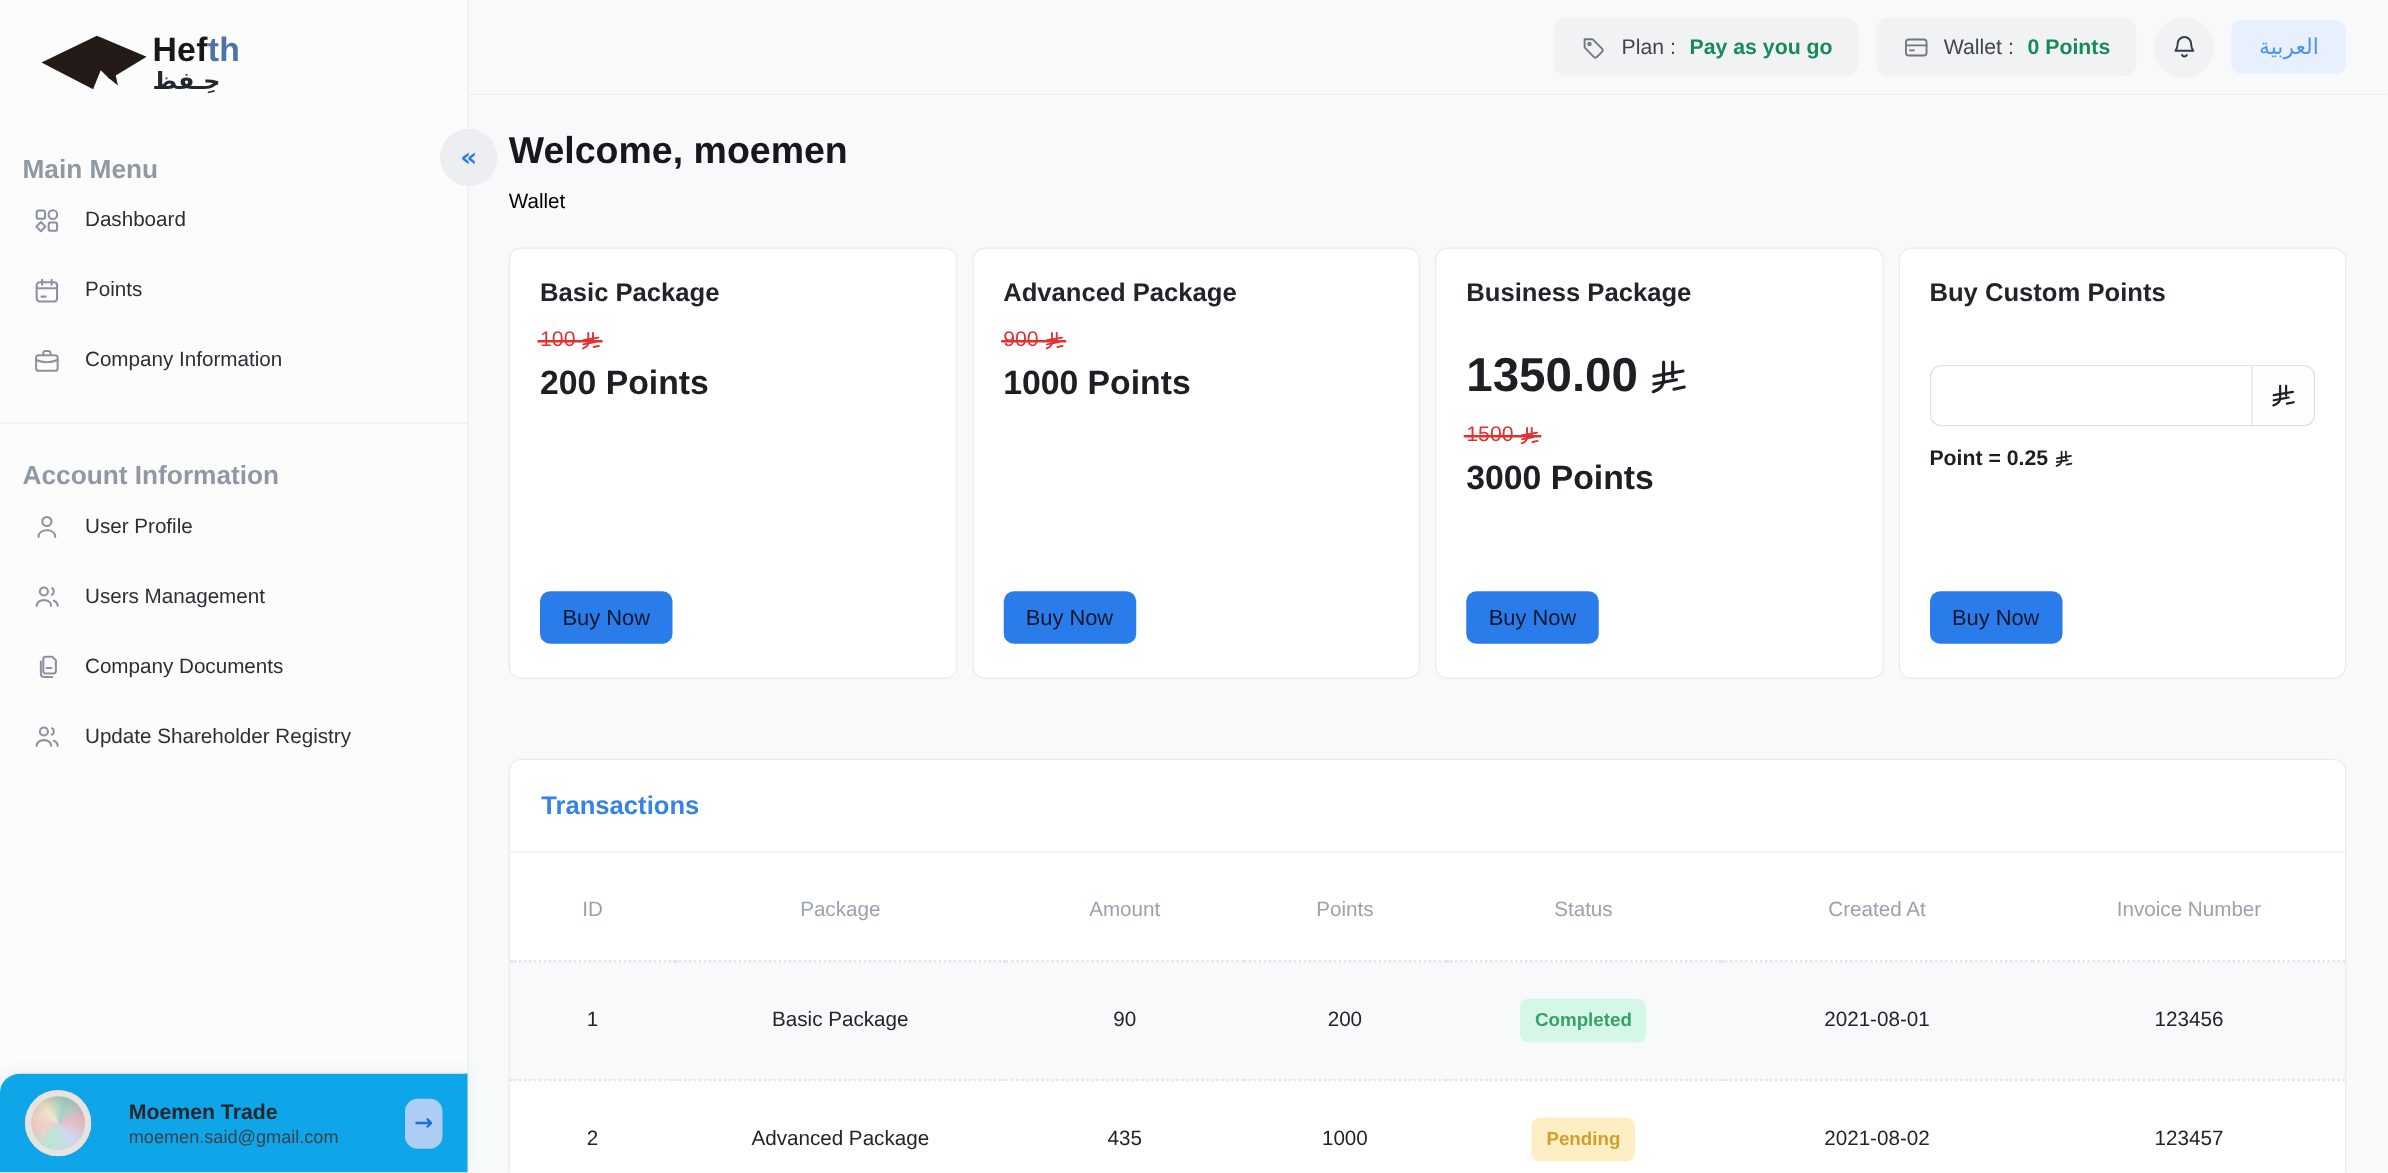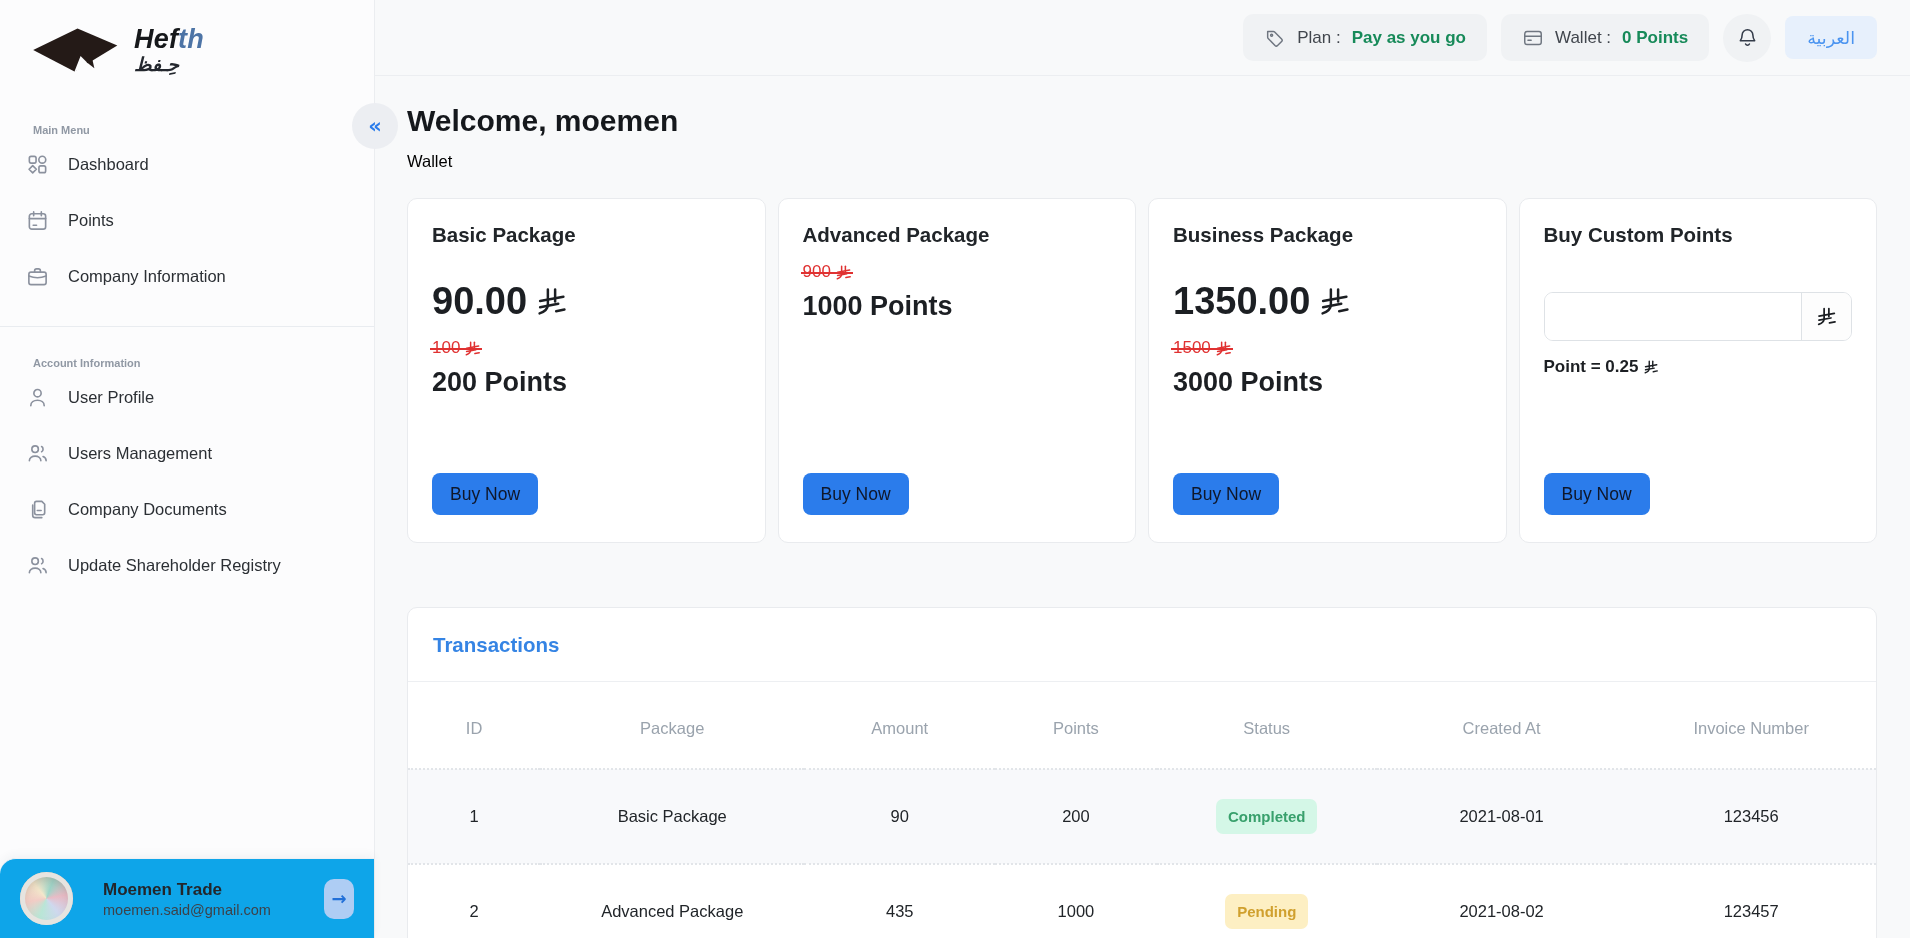--- a/index.html
+++ b/index.html
@@ -8,27 +8,27 @@
     font-family:"Liberation Sans","DejaVu Sans",sans-serif;
     background:#f8f9fa; color:#212529; position:relative;
   }
   svg { display:block; }
 
   
   .sidebar {
     position:absolute; left:0; top:0; width:375px; height:938px;
     background:#fcfcfd; border-right:1px solid #ebedf0; z-index:2;
   }
-  .logo-row { display:flex; align-items:center; gap:12px; padding:24px 20px 18px 30px;font-style:italic; }
+  .logo-row { display:flex; align-items:flex-end; gap:0; padding:24px 20px 18px 30px; }
   .logo-mark { width:92px; height:52px; flex:0 0 auto; }
   .logo-text { line-height:1.05; }
   .logo-en { font-size:27px; font-weight:700; color:#16181b; letter-spacing:.2px; }
   .logo-en .accent { color:#4d74a6; }
   .logo-ar { font-family:"DejaVu Sans",sans-serif; font-size:19px; font-weight:700; color:#23272e; margin-top:2px; }
-  .nav-section-title { padding:0 33px; margin-top:30px; color:#9098a4; font-size:11px; font-weight:700; }
+  .nav-section-title { padding:0 18px; margin-top:30px; color:#9098a4; font-size:21px; font-weight:700; }
   .nav-item {
     display:flex; align-items:center; gap:19px; padding:0 26px; height:56px;
     font-size:16.5px; color:#2b2f34; cursor:pointer;
   }
   .nav-icon { width:23px; height:23px; color:#8b919e; flex:0 0 auto; }
   .sidebar-divider { border:none; border-top:1px solid #e9ecf0; margin:22px 0 0 0; }
 
   .user-card {
     position:absolute; left:0; right:0; bottom:0; height:80px; background:#0ea5e9;
     border-top:1px solid #eef0f3; border-radius:16px 0 0 0;
@@ -250,26 +250,20 @@
 <button class="collapse-btn"></button>
 
 <main class="content">
   <h1 class="welcome-title">Welcome, moemen</h1>
   <div class="welcome-subtitle">Wallet</div>
 
   <div class="cards">
 
     <section class="card">
       <div class="card-title">Basic Package</div>
-      <div class="price">
-        <span>90.00</span>
-        <svg class="riyal-lg" viewBox="0 0 28 28" fill="none" stroke="currentColor" stroke-width="2.4" stroke-linecap="round">
-            <use href="#riyal"></use>
-          </svg>
-      </div>
       <div class="old-price">
         <span>100</span>
         <svg class="riyal-xs" viewBox="0 0 28 28" fill="none" stroke="currentColor" stroke-width="2.8" stroke-linecap="round">
             <use href="#riyal"></use>
           </svg>
       </div>
       <div class="points">200 Points</div>
       <button class="buy-btn">Buy Now</button>
     </section>
 

